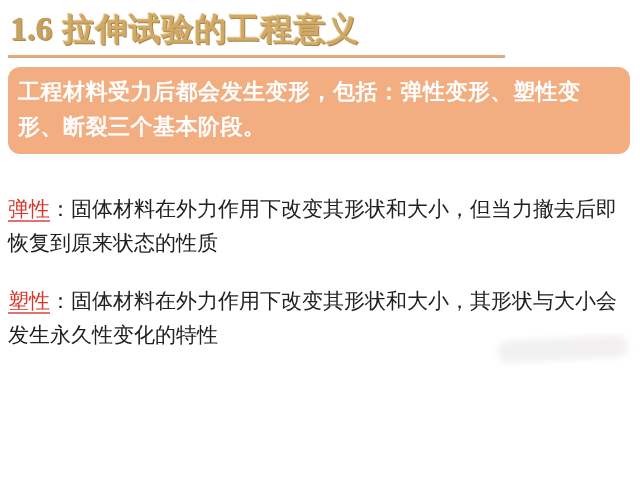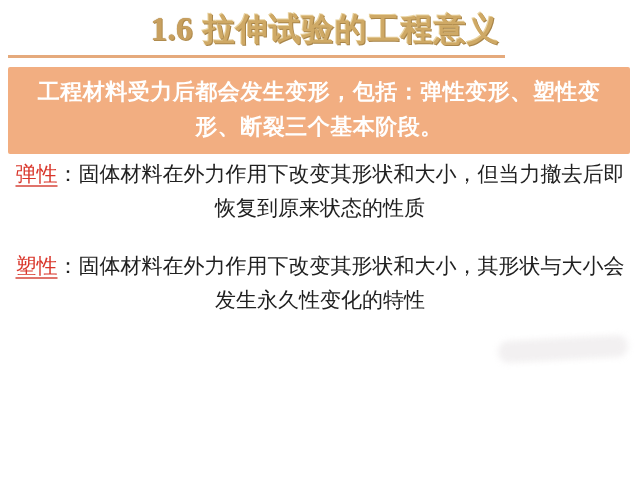--- a/index.html
+++ b/index.html
@@ -7,21 +7,20 @@
     padding: 0;
     background: #ffffff;
     font-family: "Liberation Sans", "DejaVu Sans", sans-serif;
   }
   .slide {
     position: relative;
     width: 640px;
     height: 376px;
     background: #ffffff;
     overflow: hidden;
-    text-align: center;
   }
   
   .title-row {
     margin: 8px 0 0 10px;
     white-space: nowrap;
   }
   .title-num {
     font-family: "Liberation Serif", "DejaVu Serif", serif;
     font-weight: bold;
     font-size: 34px;
@@ -42,31 +41,31 @@
     background: #E5AA7C;
     margin: 3px 0 0 8px;
   }
   
   .highlight-box {
     box-sizing: border-box;
     margin: 9px 8px 0 8px;
     width: 622px;
     min-height: 82px;
     background: #F2AE81;
-    border-radius: 2px;
+    border-radius: 12px;
     padding: 8px 10px 9px 10px;
     color: #ffffff;
     font-size: 22px;
     line-height: 1.58;
     font-weight: bold;
     letter-spacing: 0.5px;
   }
   
   .definitions {
-    margin: 3px 8px 0 8px;
+    margin: 38px 8px 0 8px;
     font-size: 21px;
     line-height: 1.62;
     color: #212121;
   }
   .definition {
     margin: 0 0 24px 0;
   }
   .term {
     color: #D9352A;
     text-decoration: underline;

